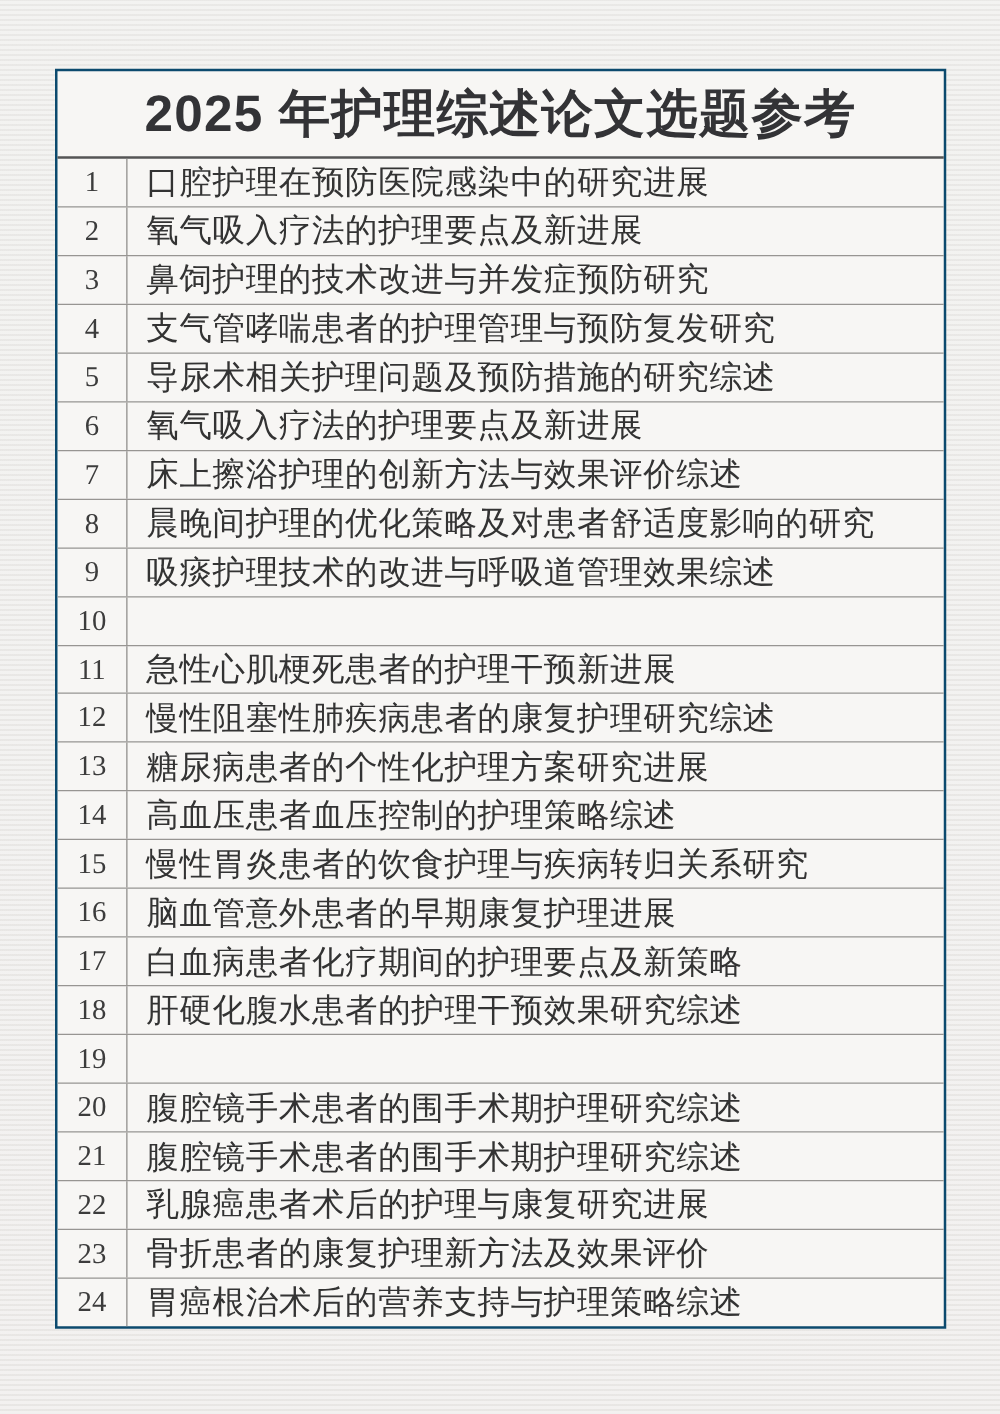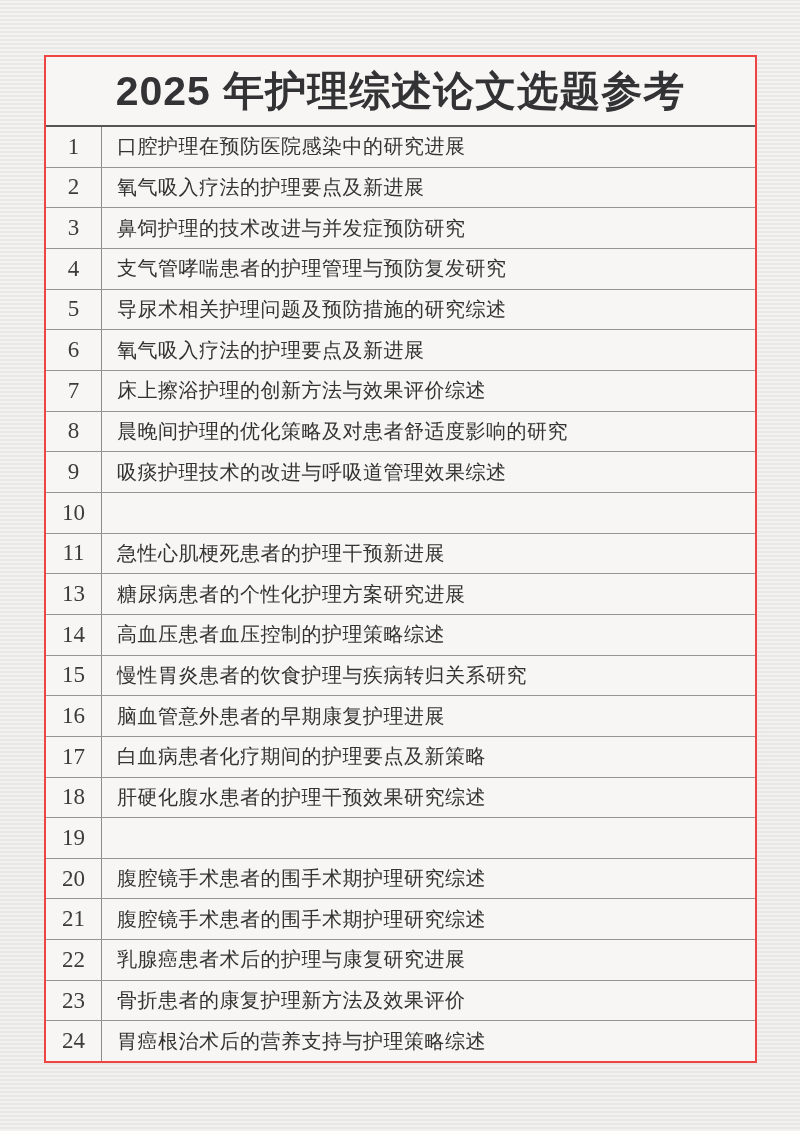--- a/index.html
+++ b/index.html
@@ -13,21 +13,21 @@
     position: relative;
     
     background-image:
       repeating-linear-gradient(0deg, rgba(255,255,255,0.35) 0 2px, rgba(0,0,0,0.015) 2px 4px),
       linear-gradient(#edecea, #eceae8);
   }
   .paper-table {
     position: absolute;
     left: 44px; top: 55px;
     width: 713px; height: 1008px;
-    border: 2px solid #ef4444;
+    border: 2px solid #0c4a6e;
     background: #f7f6f4;
     display: flex;
     flex-direction: column;
   }
   .title-row {
     height: 70px;
     flex: 0 0 70px;
     display: flex;
     align-items: center;
     justify-content: center;
@@ -60,21 +60,21 @@
     justify-content: center;
     border-right: 1px solid #8d8b88;
     font-size: 23px;
     color: #3c3c3c;
   }
   .cell-topic {
     flex: 1;
     display: flex;
     align-items: center;
     padding-left: 15px;
-    font-size: 20px;
+    font-size: 26px;
     color: #333333;
     letter-spacing: 0.5px;
     white-space: nowrap;
   }
 </style>
 </head>
 <body>
 
 <div class="paper-table">
   <div class="title-row">
@@ -118,20 +118,24 @@
       <div class="cell-topic">吸痰护理技术的改进与呼吸道管理效果综述</div>
     </div>
     <div class="row">
       <div class="cell-no">10</div>
     </div>
     <div class="row">
       <div class="cell-no">11</div>
       <div class="cell-topic">急性心肌梗死患者的护理干预新进展</div>
     </div>
     <div class="row">
+      <div class="cell-no">12</div>
+      <div class="cell-topic">慢性阻塞性肺疾病患者的康复护理研究综述</div>
+    </div>
+    <div class="row">
       <div class="cell-no">13</div>
       <div class="cell-topic">糖尿病患者的个性化护理方案研究进展</div>
     </div>
     <div class="row">
       <div class="cell-no">14</div>
       <div class="cell-topic">高血压患者血压控制的护理策略综述</div>
     </div>
     <div class="row">
       <div class="cell-no">15</div>
       <div class="cell-topic">慢性胃炎患者的饮食护理与疾病转归关系研究</div>

